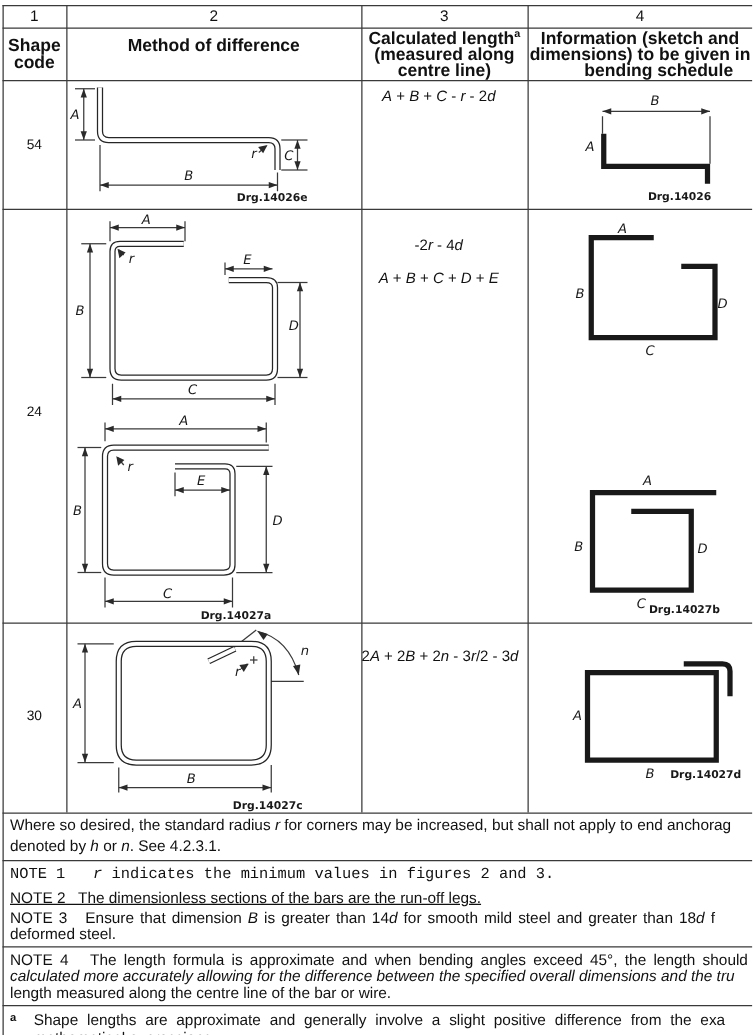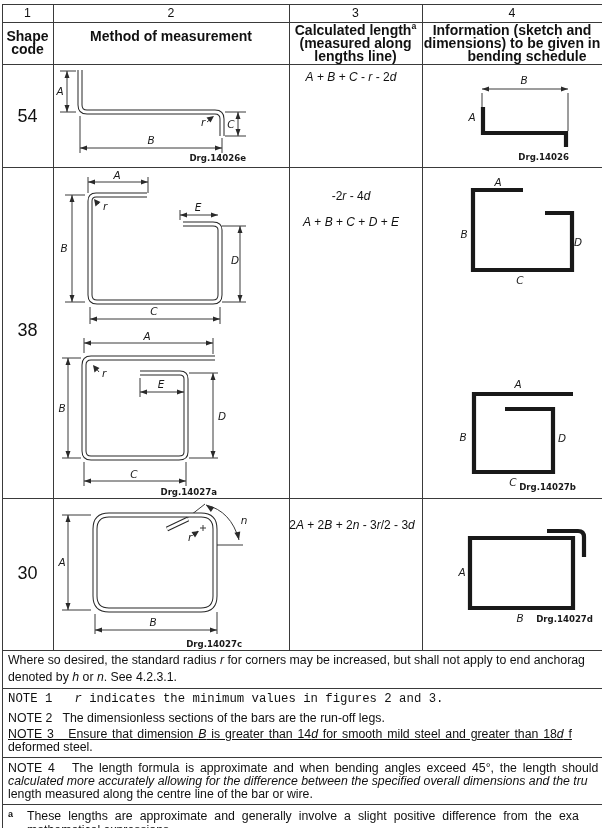--- a/index.html
+++ b/index.html
@@ -3,25 +3,25 @@
 <meta charset="utf-8">
 <style>
   html,body{margin:0;padding:0;background:#fff;}
   .page{position:relative;width:602px;height:828px;background:#fff;overflow:hidden;
         font-family:"Liberation Sans",sans-serif;color:#111;}
   .hl{position:absolute;height:1px;background:#3a3a3a;}
   .vl{position:absolute;width:1px;background:#3a3a3a;}
   .t{position:absolute;white-space:pre;font-size:12.3px;line-height:14px;color:#111;}
   .ctr{text-align:center;}
   .b{font-weight:bold;font-size:14px;}
-  .code{font-size:18px;}
+  .code{font-size:11px;}
   .frm{font-size:12px;font-style:normal;}
   .frm i{font-style:italic;}
   sup{vertical-align:super;font-size:0.62em;line-height:0;}
-  .js1{word-spacing:1.4px;text-decoration:underline;}
+  .js1{word-spacing:1.4px;}
   .js2{word-spacing:2.4px;}
   .js3{word-spacing:3.6px;}
   .fnmark{font-weight:bold;font-size:9px;}
   svg.d{position:absolute;overflow:visible;}
   .thin line,.thin path{stroke:#3a3a3a;stroke-width:1;fill:none;}
   .ah path{fill:#2a2a2a;stroke:none;}
   .bar-o{stroke:#262626;stroke-width:5;fill:none;}
   .bar-i{stroke:#fff;stroke-width:3;fill:none;}
   .sk{stroke:#191919;stroke-width:4.2;fill:none;stroke-linecap:butt;stroke-linejoin:miter;}
   text.lbl{font-family:"DejaVu Sans",sans-serif;font-style:italic;font-size:10.5px;fill:#191919;}
@@ -46,30 +46,30 @@
   <div class="vl" style="left:289px;top:4px;height:646px;"></div>
   <div class="vl" style="left:422px;top:4px;height:646px;"></div>
 
   <div class="t ctr" style="left:2px;top:6px;width:51px;">1</div>
   <div class="t ctr" style="left:53px;top:6px;width:236px;">2</div>
   <div class="t ctr" style="left:289px;top:6px;width:133px;">3</div>
   <div class="t ctr" style="left:422px;top:6px;width:180px;">4</div>
 
   <div class="t ctr b" style="left:2px;top:29px;width:51px;">Shape</div>
   <div class="t ctr b" style="left:2px;top:42px;width:51px;">code</div>
-  <div class="t ctr b" style="left:53px;top:29px;width:236px;">Method of measurement</div>
+  <div class="t ctr b" style="left:53px;top:29px;width:236px;">Method of difference</div>
   <div class="t ctr b" style="left:289px;top:23px;width:133px;">Calculated length<sup>a</sup></div>
   <div class="t ctr b" style="left:289px;top:36px;width:133px;">(measured along</div>
-  <div class="t ctr b" style="left:289px;top:49px;width:133px;">lengths line)</div>
+  <div class="t ctr b" style="left:289px;top:49px;width:133px;">centre line)</div>
   <div class="t ctr b" style="left:422px;top:23px;width:180px;">Information (sketch and</div>
   <div class="t ctr b" style="left:422px;top:36px;width:180px;">dimensions) to be given in</div>
   <div class="t ctr b" style="left:437px;top:49px;width:180px;">bending schedule</div>
 
   <div class="t ctr code" style="left:2px;top:109px;width:51px;">54</div>
-  <div class="t ctr code" style="left:2px;top:323px;width:51px;">38</div>
+  <div class="t ctr code" style="left:2px;top:323px;width:51px;">24</div>
   <div class="t ctr code" style="left:2px;top:566px;width:51px;">30</div>
 
   <div class="t ctr frm" style="left:289px;top:70px;width:124px;"><i>A</i> + <i>B</i> + <i>C</i> - <i>r</i> - 2<i>d</i></div>
   <div class="t ctr frm" style="left:289px;top:175px;width:124px;margin-top:40px;"><i>A</i> + <i>B</i> + <i>C</i> + <i>D</i> + <i>E</i></div>
   <div class="t ctr frm" style="left:289px;top:189px;width:124px;">-2<i>r</i> - 4<i>d</i></div>
   <div class="t ctr frm" style="left:289px;top:518px;width:126px;">2<i>A</i> + 2<i>B</i> + 2<i>n</i> - 3<i>r</i>/2 - 3<i>d</i></div>
 
   <svg class="d" style="left:55px;top:64px;" width="235" height="103" viewBox="0 0 235 103">
     <g class="thin">
       <line x1="5" y1="7" x2="21" y2="7"></line>
@@ -256,23 +256,23 @@
     <path class="sk" d="M45 38 H148 V108 H45 Z"></path>
     <path class="sk" d="M122 31 L153 31 Q159 31 159 37 L159 57"></path>
     <text class="lbl" x="37" y="76" text-anchor="middle">A</text>
     <text class="lbl" x="95" y="122" text-anchor="middle">B</text>
     <text class="drg" x="168" y="122" text-anchor="end">Drg.14027d</text>
   </svg>
 
   <div class="t" style="left:8px;top:653px;">Where so desired, the standard radius <i>r</i> for corners may be increased, but shall not apply to end anchorag</div>
   <div class="t" style="left:8px;top:670px;">denoted by <i>h</i> or <i>n</i>. See 4.2.3.1.</div>
   <div class="t" style="left:8px;top:692px;font-family:Liberation Mono, monospace;">NOTE 1   <i>r</i> indicates the minimum values in figures 2 and 3.</div>
-  <div class="t" style="left:8px;top:711px;">NOTE 2   The dimensionless sections of the bars are the run-off legs.</div>
+  <div class="t" style="left:8px;top:711px;text-decoration:underline;">NOTE 2   The dimensionless sections of the bars are the run-off legs.</div>
   <div class="t js1" style="left:8px;top:727px;">NOTE 3   Ensure that dimension <i>B</i> is greater than 14<i>d</i> for smooth mild steel and greater than 18<i>d</i> f</div>
   <div class="t" style="left:8px;top:740px;">deformed steel.</div>
   <div class="t js2" style="left:8px;top:761px;">NOTE 4   The length formula is approximate and when bending angles exceed 45°, the length should b</div>
   <div class="t" style="left:8px;top:774px;font-style:italic;">calculated more accurately allowing for the difference between the specified overall dimensions and the tru</div>
   <div class="t" style="left:8px;top:787px;">length measured along the centre line of the bar or wire.</div>
   <div class="t fnmark" style="left:8px;top:807px;">a</div>
-  <div class="t js3" style="left:27px;top:809px;">These lengths are approximate and generally involve a slight positive difference from the exa</div>
+  <div class="t js3" style="left:27px;top:809px;">Shape lengths are approximate and generally involve a slight positive difference from the exa</div>
   <div class="t" style="left:27px;top:823px;">mathematical expressions</div>
 
 </div>
 
 </body></html>

